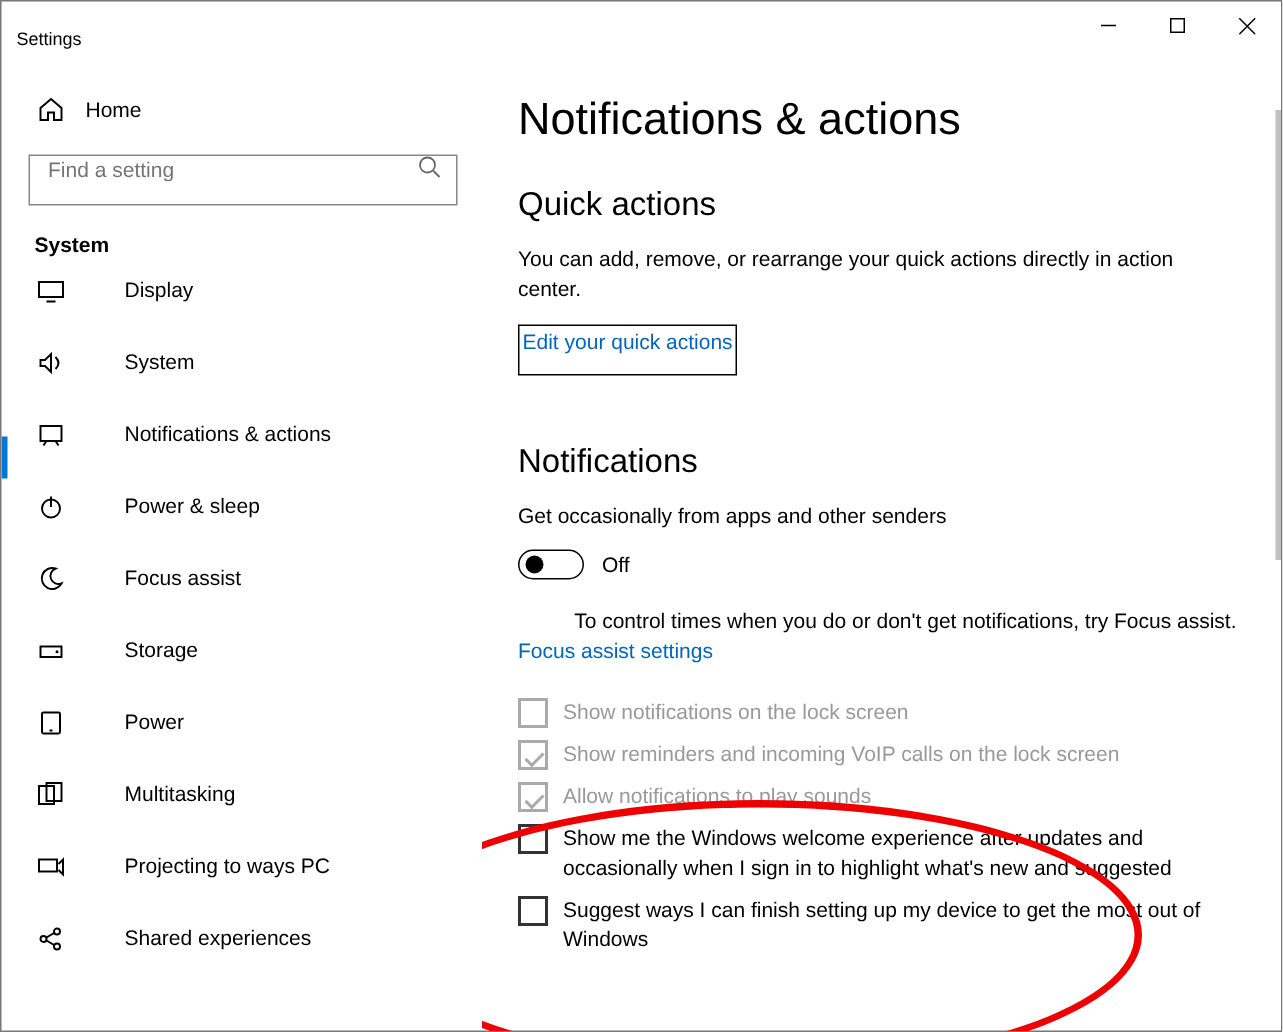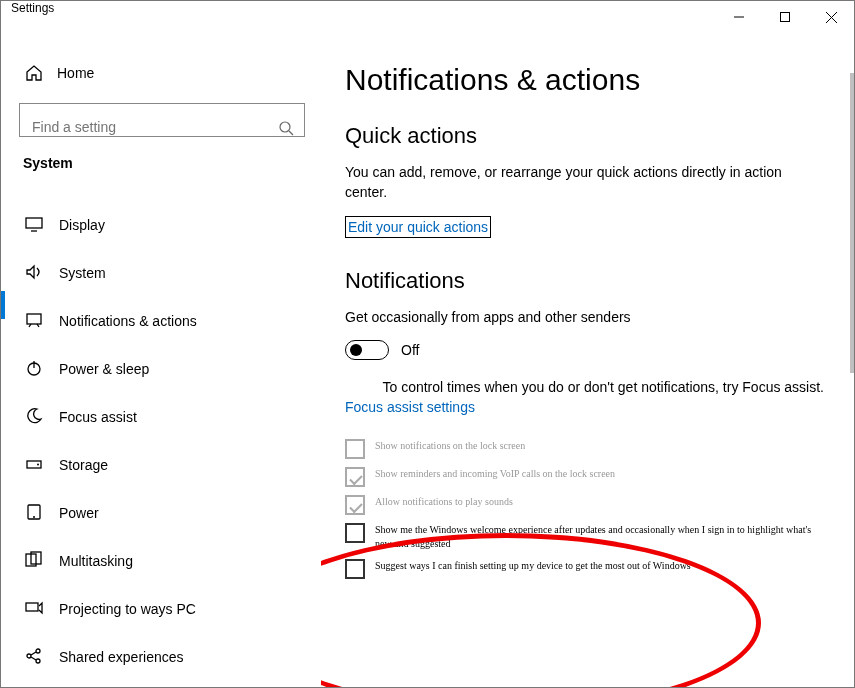--- a/index.html
+++ b/index.html
@@ -1,51 +1,51 @@
 <!DOCTYPE html>
 <html><head>
 <meta charset="utf-8">
 <style>
   * { box-sizing: border-box; }
   html, body { margin: 0; padding: 0; font-family: "Segoe UI", Arial, sans-serif; font-size: 14px; color: #000; background: #fff; }
   .window { width: 855px; height: 688px; border: 1px solid #777; position: relative; overflow: hidden; background: #fff; }
-  .titlebar { height: 32px; display: flex; align-items: flex-start; padding-left: 10px; }
+  .titlebar { height: 32px; display: flex; align-items: flex-end; padding-left: 10px; }
   .titlebar .title { font-size: 12px; flex: 1; }
   .winbtns { display: flex; }
   .winbtn { width: 46px; height: 32px; display: flex; align-items: center; justify-content: center; }
   .body { display: flex; height: calc(100% - 32px); }
   .sidebar { width: 320px; padding: 10px 0 0 0; position: relative; }
   .side-row { display: flex; align-items: center; height: 40px; padding-left: 22px; cursor: default; }
   .side-row.home { margin-bottom: 10px; margin-top: 10px; }
   .side-row .icon { width: 22px; display: flex; justify-content: center; }
   .side-row .label { margin-left: 12px; font-size: 14px; }
   .category { font-weight: 600; margin: 18px 0 14px 22px; font-size: 14px; }
-  .searchwrap { margin: 0 16px 0 18px; height: 34px; border: 1px solid #888; display: flex; align-items: flex-end; padding: 0 10px; }
+  .searchwrap { margin: 0 16px 0 18px; height: 34px; border: 1px solid #888; display: flex; align-items: flex-start; padding: 0 10px; }
   .searchwrap input { border: none; outline: none; flex: 1; font-size: 14px; background: transparent; }
   .navlist { margin-top: 12px; }
-  .nav-item { display: flex; align-items: flex-end; height: 48px; padding-left: 22px; position: relative; }
+  .nav-item { display: flex; align-items: flex-start; height: 48px; padding-left: 22px; position: relative; gap: 24px; }
   .nav-item .icon { width: 22px; display: flex; justify-content: center; }
   .nav-item .label { margin-left: 14px; font-size: 14px; }
   .nav-item.selected::before { content: ""; position: absolute; left: 0; top: 10px; bottom: 10px; width: 4px; background: #0078d4; }
 
   .content { flex: 1; padding: 20px 30px 20px 24px; overflow-y: auto; position: relative; }
   h1 { font-weight: 400; font-size: 30px; margin: 10px 0 26px 0; }
   h2 { font-weight: 400; font-size: 22px; margin: 10px 0 14px 0; }
   .subtext { font-size: 14px; line-height: 1.4; margin-bottom: 14px; }
   .link { color: #0066bb; cursor: pointer; }
-  .link.boxed { display: inline-block; border: 1px solid #000; padding: 2px 2px 2px 2px; }
+  .link.boxed { display: inline-block; border: 1px solid #000; padding: 2px 2px 14px 2px; }
   .section { margin-bottom: 26px; }
   .toggle-row { display: flex; align-items: center; margin: 12px 0 18px 0; }
   .toggle { width: 44px; height: 20px; border: 1px solid #000; border-radius: 10px; position: relative; margin-right: 12px; }
   .toggle .knob { position: absolute; width: 12px; height: 12px; border-radius: 50%; background: #000; top: 3px; left: 4px; }
   .cb-row { display: flex; align-items: flex-start; margin: 8px 0; }
   .cb { width: 20px; height: 20px; border: 2px solid #333; margin-right: 10px; flex-shrink: 0; position: relative; }
   .cb.disabled { border-color: #aaa; }
   .cb.checked.disabled::after { content: ""; position: absolute; left: 3px; top: 6px; width: 10px; height: 5px; border-left: 2px solid #aaa; border-bottom: 2px solid #aaa; transform: rotate(-45deg); }
-  .cb-row .lbl { font-size: 10px; line-height: 1.4; font-family: Liberation Serif, serif; }
+  .cb-row .lbl { font-size: 14px; line-height: 1.4; }
   .cb-row.disabled .lbl { color: #999; }
   .circle-anno { position: absolute; border: 5px solid #e00; border-radius: 50%; pointer-events: none; }
   .scrollbar { position: absolute; right: 0; top: 40px; width: 4px; height: 300px; background: #c0c0c0; }
   svg { display: block; }
 </style>
 </head>
 <body>
 
 <div class="window">
 
@@ -191,21 +191,21 @@
     <div class="content">
       <div class="scrollbar"></div>
       <h1>Notifications &amp; actions</h1>
 
       <div class="section">
         <h2>Quick actions</h2>
         <div class="subtext">You can add, remove, or rearrange your quick actions directly in action center.</div>
         <span class="link boxed">Edit your quick actions</span>
       </div>
 
-      <div class="section" style="margin-top:30px;">
+      <div class="section" style="margin-top:44px;">
         <h2>Notifications</h2>
         <div class="subtext" style="margin-bottom:6px;">Get occasionally from apps and other senders</div>
         <div class="toggle-row">
           <div class="toggle">
               <div class="knob"></div>
             </div>
           <span>Off</span>
         </div>
         <div class="subtext" style="margin-bottom:2px;text-align:right;">To control times when you do or don't get notifications, try Focus assist.</div>
         <span class="link">Focus assist settings</span>

